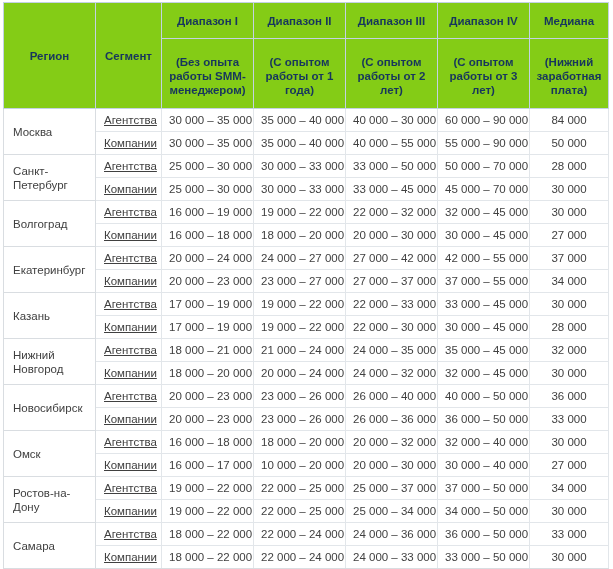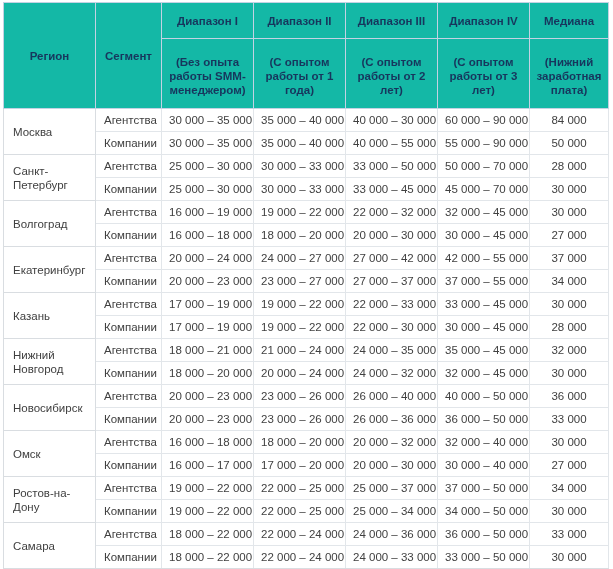--- a/index.html
+++ b/index.html
@@ -31,21 +31,21 @@
   }
 
   
   col.c-region  { width: 92px; }
   col.c-segment { width: 66px; }
   col.c-range   { width: 92px; }
   col.c-median  { width: 79px; }
 
   
   thead th {
-    background: #14b8a6;
+    background: #84cc16;
     color: #17365d;
     font-weight: bold;
     font-size: 11.5px;
     line-height: 14px;
     text-align: center;
     vertical-align: middle;
     border: 1px solid #c3d2e3;
     padding: 4px 3px;
   }
   thead tr.hdr-main th { height: 27px; }
@@ -70,20 +70,21 @@
     text-align: left;
     vertical-align: middle;
     white-space: normal;
     padding-left: 9px;
     padding-right: 20px;
     border-color: #d9dde1;
   }
   tbody td.segment-cell {
     text-align: left;
     padding-left: 8px;
+    text-decoration: underline;
   }
   tbody td.range-cell {
     text-align: center;
   }
   tbody td.median-cell {
     text-align: center;
   }
 
   
   table.salary-table { border: 1px solid #c3d2e3; }
@@ -246,21 +247,21 @@
           <td class="segment-cell">Агентства</td>
           <td class="range-cell">16 000 – 18 000</td>
           <td class="range-cell">18 000 – 20 000</td>
           <td class="range-cell">20 000 – 32 000</td>
           <td class="range-cell">32 000 – 40 000</td>
           <td class="median-cell">30 000</td>
         </tr>
         <tr>
           <td class="segment-cell">Компании</td>
           <td class="range-cell">16 000 – 17 000</td>
-          <td class="range-cell">17 000 – 20 000</td>
+          <td class="range-cell">10 000 – 20 000</td>
           <td class="range-cell">20 000 – 30 000</td>
           <td class="range-cell">30 000 – 40 000</td>
           <td class="median-cell">27 000</td>
         </tr>
         <tr>
           <td class="region-cell" rowspan="2">Ростов-на-Дону</td>
           <td class="segment-cell">Агентства</td>
           <td class="range-cell">19 000 – 22 000</td>
           <td class="range-cell">22 000 – 25 000</td>
           <td class="range-cell">25 000 – 37 000</td>

